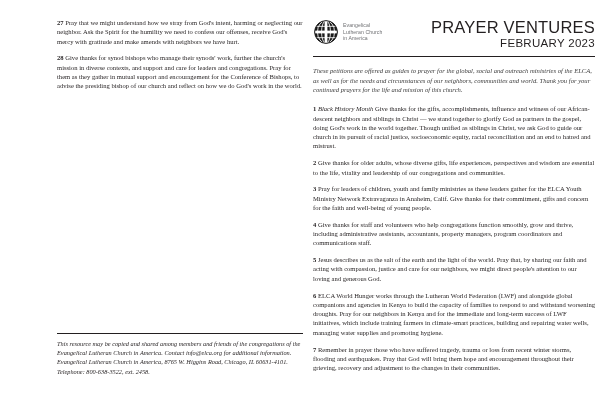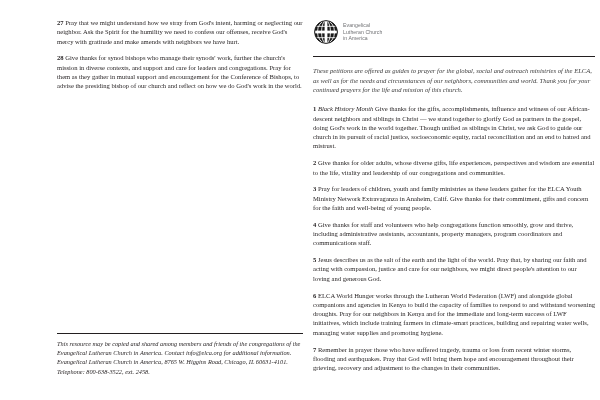--- a/index.html
+++ b/index.html
@@ -184,20 +184,24 @@
             <rect x="4" y="28.6" width="56" height="6.8"></rect>
           </g>
           <circle cx="32" cy="32" r="28" fill="none" stroke="#1a1a1a" stroke-width="2.4"></circle>
         </svg>
         <div class="logo-words">
           <div>Evangelical</div>
           <div>Lutheran Church</div>
           <div>in America</div>
         </div>
       </div>
+      <div class="brand-title">
+        <div class="t1">PRAYER VENTURES</div>
+        <div class="t2">FEBRUARY 2023</div>
+      </div>
     </div>
 
     <div class="rule-head"></div>
 
     <div class="intro">These petitions are offered as guides to prayer for the global, social and outreach ministries of the ELCA, as well as for the needs and circumstances of our neighbors, communities and world. Thank you for your continued prayers for the life and mission of this church.</div>
 
     <div class="petitions">
       <div class="petition">
         <span class="pnum">1</span>
         <span class="pem">Black History Month</span>

